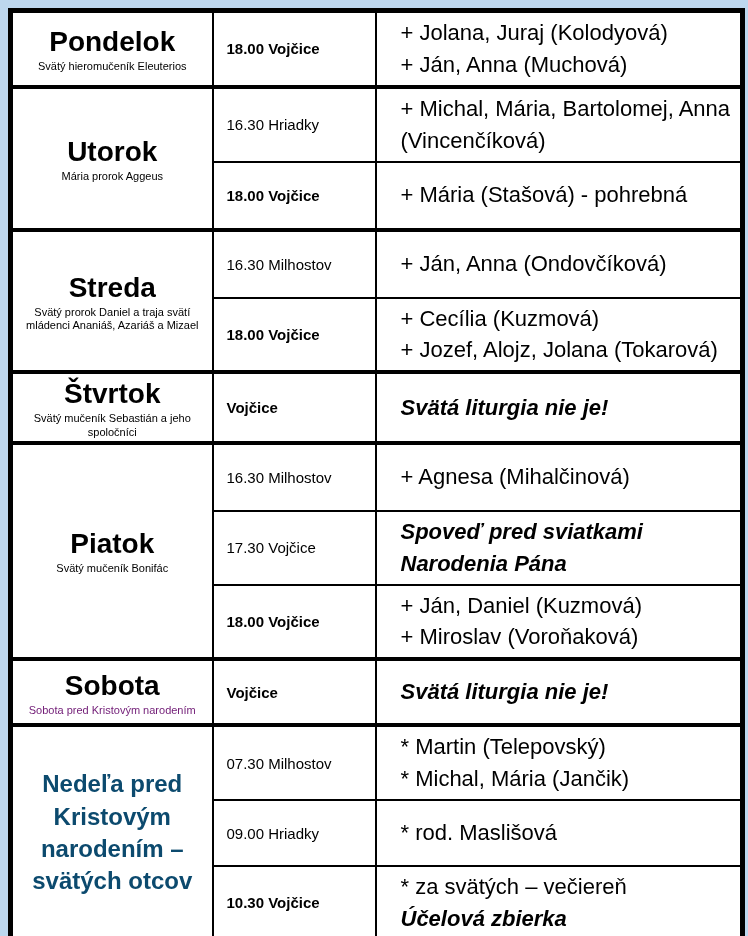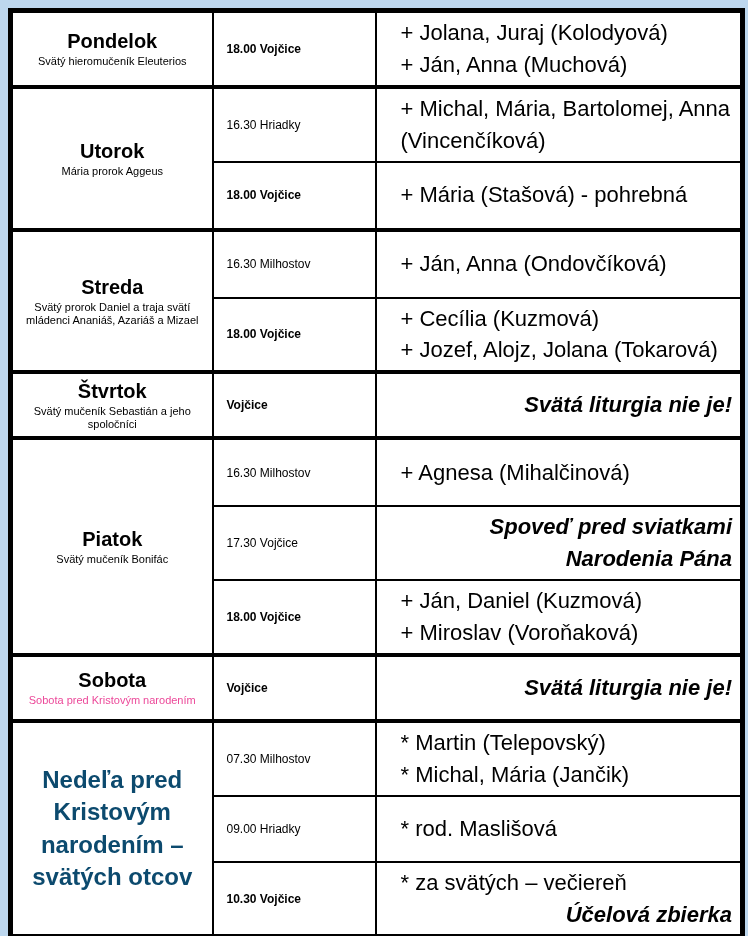--- a/index.html
+++ b/index.html
@@ -19,30 +19,30 @@
   }
   td {
     border: 2px solid #000;
     vertical-align: middle;
     background: #ffffff;
     overflow: hidden;
   }
   tr.day-start > td { border-top: 4px solid #000; }
 
   td.day { text-align: center; padding: 2px 6px; }
-  .day-title { font-size: 20px; font-weight: bold; line-height: 1.25; }
+  .day-title { font-size: 28px; font-weight: bold; line-height: 1.25; }
   .day-subtitle { font-size: 11px; line-height: 1.2; margin-top: 1px; }
-  .green { color: #ec4899; }
+  .green { color: #701a75; }
   td.day.sunday .day-title { color: #0c4a6e; font-size: 24px; line-height: 1.35; }
 
-  td.time { font-size: 12px; padding: 4px 4px 4px 13px; }
+  td.time { font-size: 15px; padding: 4px 4px 4px 13px; }
   td.time.bold { font-weight: bold; }
 
   td.intent { font-size: 22px; padding: 4px 8px 4px 24px; line-height: 1.45; }
-  .notice { font-weight: bold; font-style: italic; text-align: right; }
+  .notice { font-weight: bold; font-style: italic; text-align: left; }
 </style>
 </head>
 <body>
 
 <table class="schedule">
   <colgroup>
     <col style="width:202px">
       <col style="width:163px">
       <col style="width:367px">
   </colgroup>

